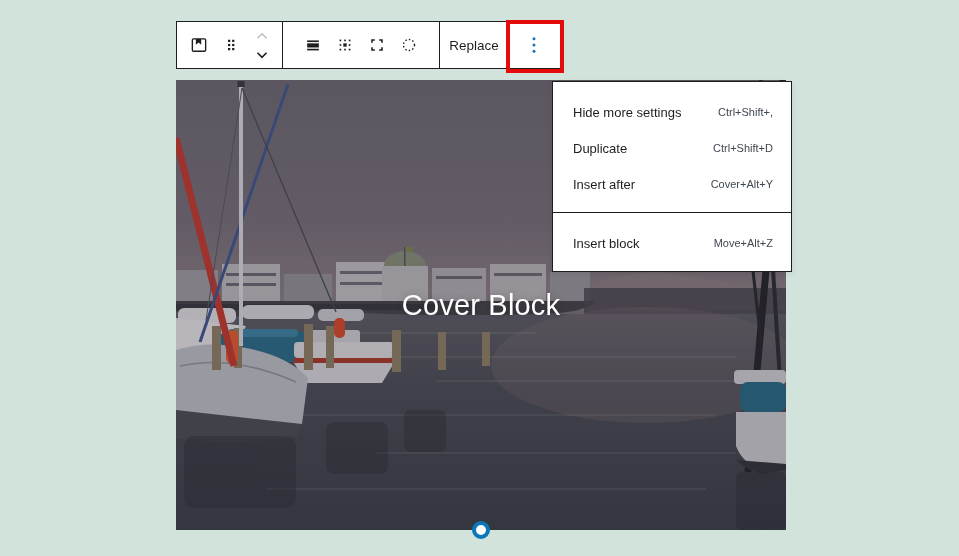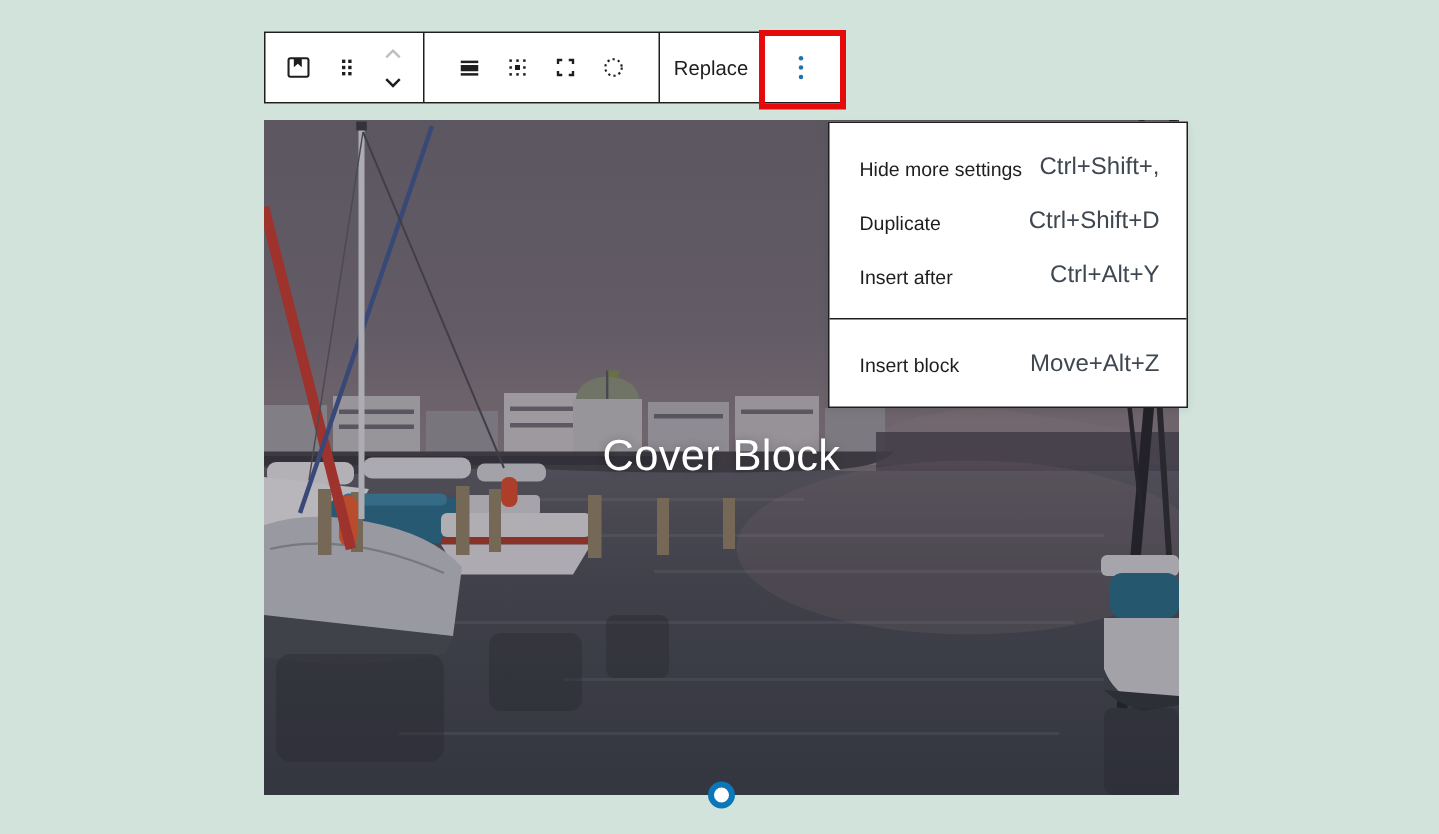--- a/index.html
+++ b/index.html
@@ -62,21 +62,21 @@
     box-shadow:0 2px 6px rgba(0,0,0,0.08);
     margin-left:41px;
   }
   .menu-section { padding:12px 0 10px; }
   .menu-section + .menu-section { border-top:1.5px solid #1e1e1e; }
   .menu-item {
     display:flex; align-items:center; width:100%; height:36px; padding:0 18px 0 20px;
     background:none; border:none; cursor:pointer; font-family:inherit; text-align:left;
   }
   .mi-label { font-size:13px; color:#1e1e1e; white-space:nowrap; }
-  .mi-right { margin-left:auto; font-size:16px; color:#3f4750; white-space:nowrap; }
+  .mi-right { margin-left:auto; font-size:11px; color:#3f4750; white-space:nowrap; }
   .mi-icon { margin-left:auto; display:flex; }
 </style>
 </head>
 <body>
 
 <div class="stage">
 
   <div class="toolbar">
     <div class="tb-group g1">
       <button class="tb-btn">
@@ -299,21 +299,21 @@
       <button class="menu-item">
         <span class="mi-label">Hide more settings</span>
         <span class="mi-right">Ctrl+Shift+,</span>
       </button>
       <button class="menu-item">
         <span class="mi-label">Duplicate</span>
         <span class="mi-right">Ctrl+Shift+D</span>
       </button>
       <button class="menu-item">
         <span class="mi-label">Insert after</span>
-        <span class="mi-right">Ctrl+Alt+Y</span>
+        <span class="mi-right">Cover+Alt+Y</span>
       </button>
     </div>
     <div class="menu-section">
       <button class="menu-item">
         <span class="mi-label">Insert block</span>
         <span class="mi-right">Move+Alt+Z</span>
       </button>
     </div>
   </div>
 

